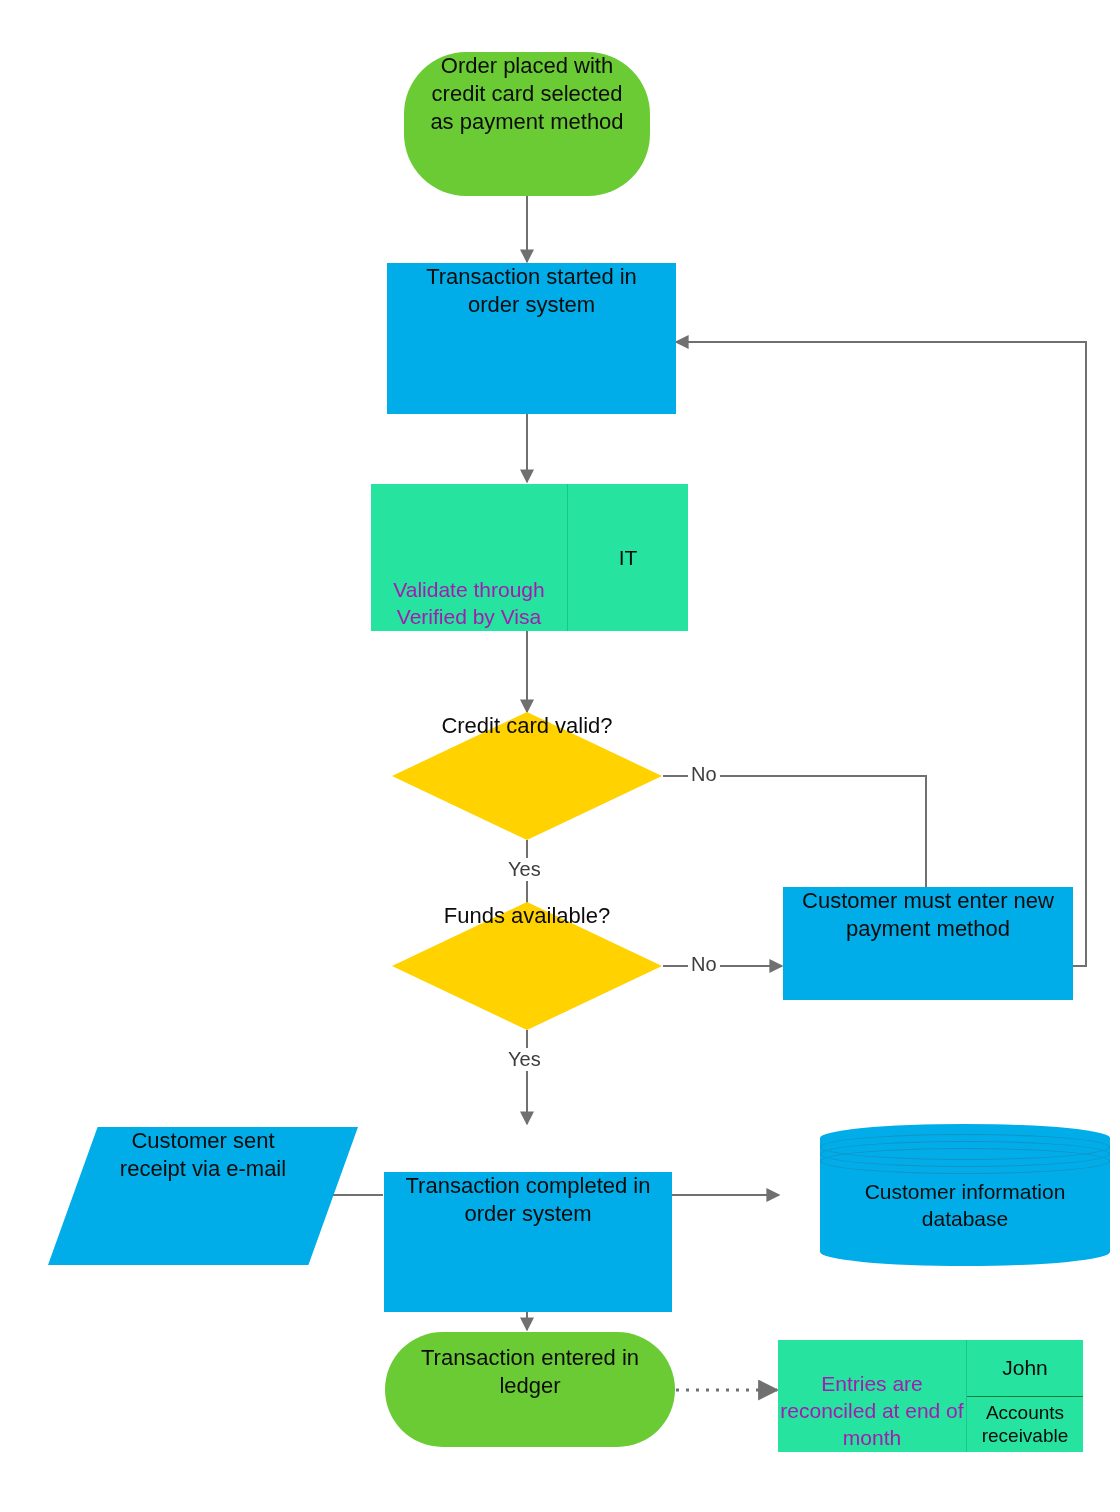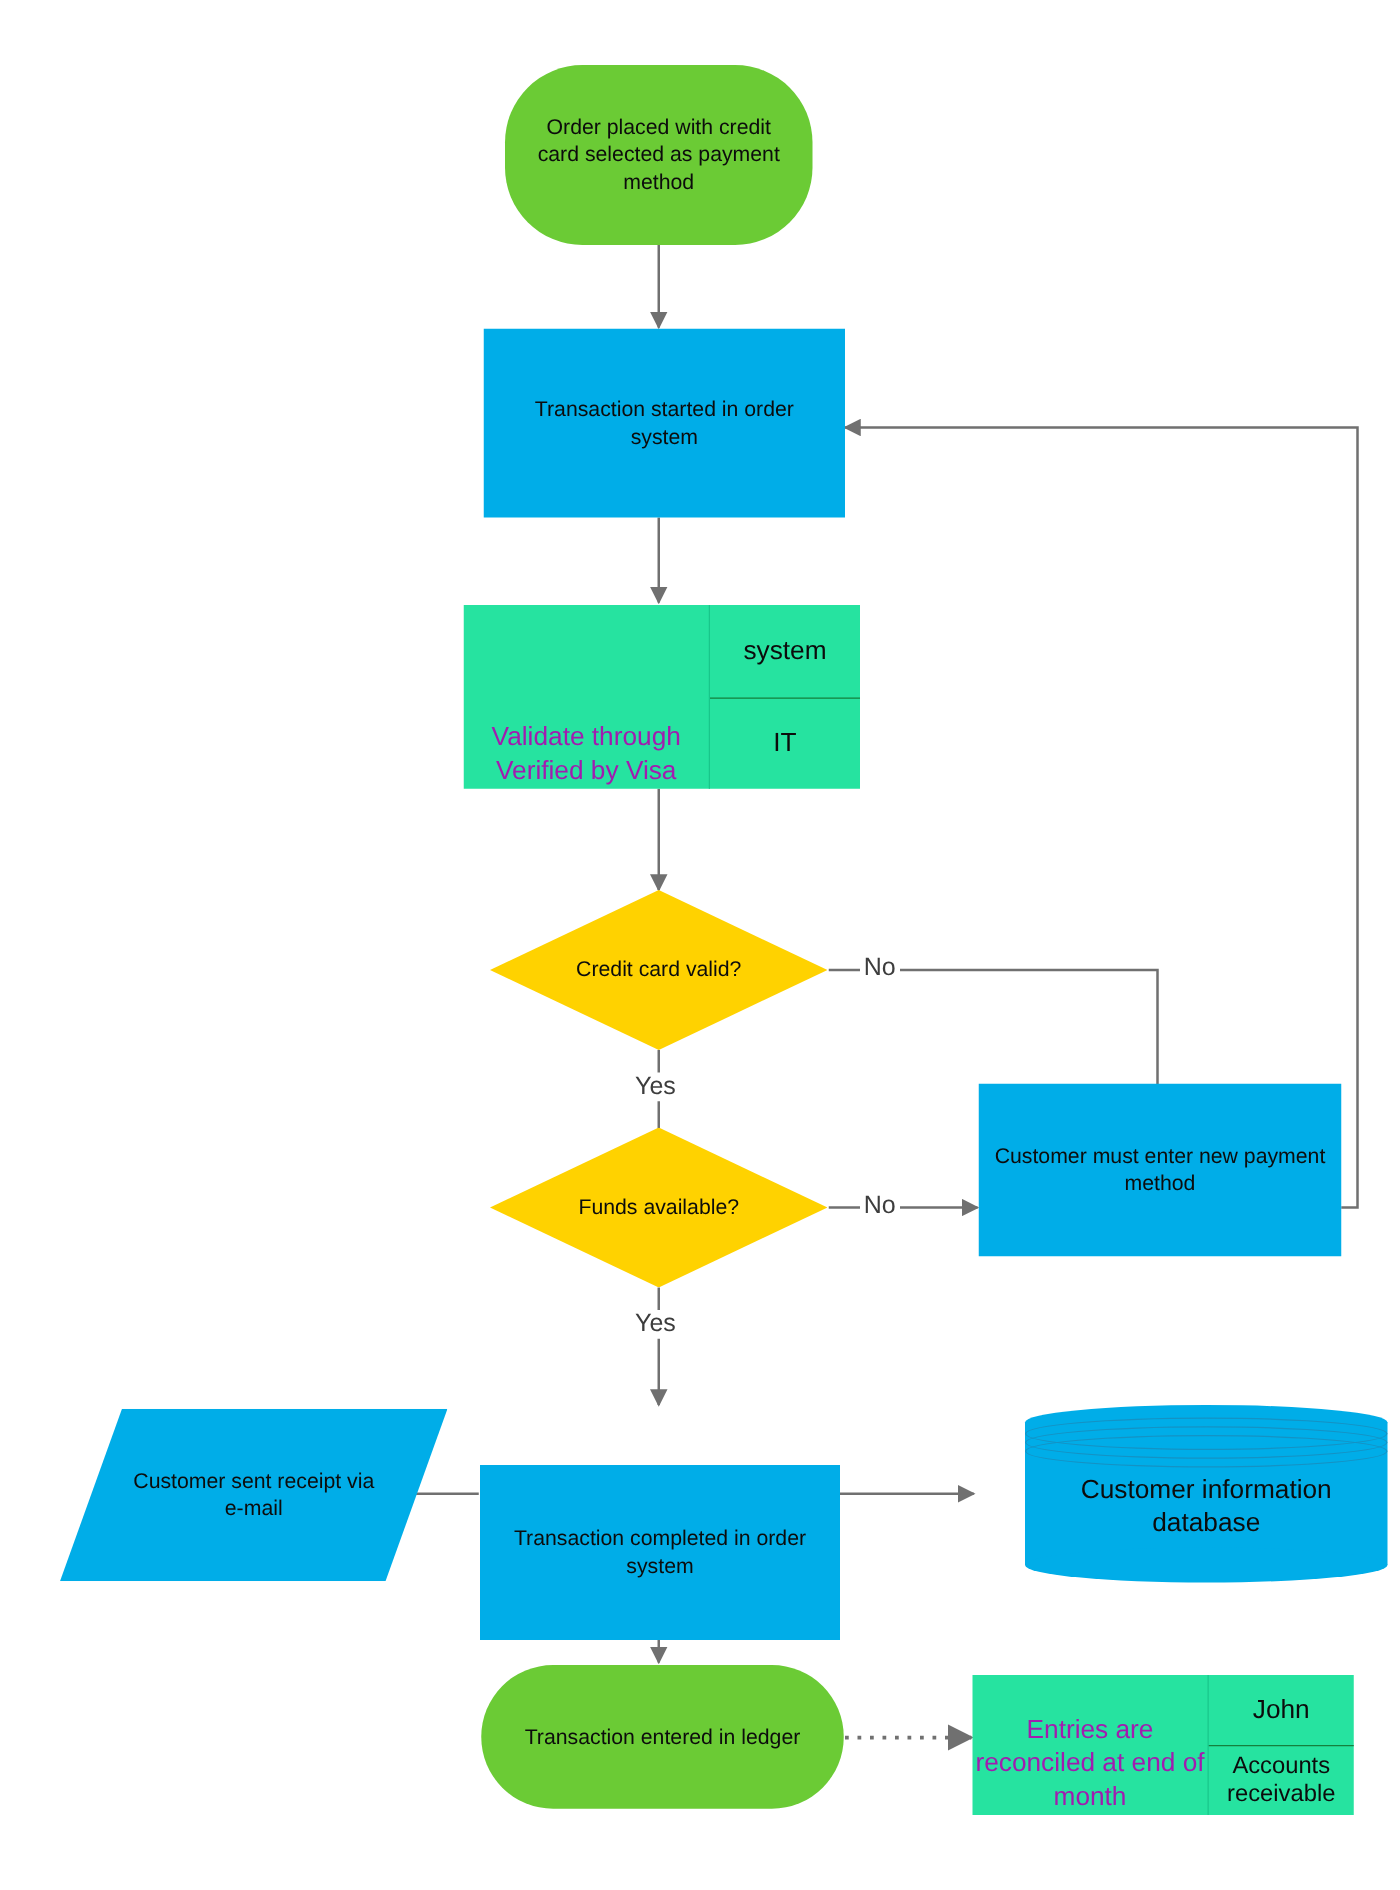--- a/index.html
+++ b/index.html
@@ -22,25 +22,24 @@
     left: 0;
     top: 0;
     width: 1120px;
     height: 1512px;
     pointer-events: none;
   }
   .node {
     position: absolute;
     box-sizing: border-box;
     display: flex;
-    align-items: center;
     justify-content: center;
     text-align: center;
     color: #0c0c0c;
-    font-size: 17px;
+    font-size: 22px;
     line-height: 1.28;
   }
   .node-terminator {
     background: #6BCB35;
     border-radius: 62px;
   }
   .node-process {
     background: #00ADE8;
   }
   .node-parallelogram {
@@ -205,39 +204,36 @@
   <div class="node node-process" style="left:387px; top:263px; width:289px; height:151px; padding:0 14px;">
     <span>Transaction started in order system</span>
   </div>
 
   <div class="node-split" style="left:371px; top:484px; width:317px; height:147px;">
     <div class="split-main" style="width:196px;">
       <span>Validate through Verified by Visa</span>
     </div>
     <div class="split-side" style="width:121px;">
       <div class="split-cell">
-        <span>system</span>
-      </div>
-      <div class="split-cell">
         <span>IT</span>
       </div>
     </div>
   </div>
 
   <div class="node node-decision" style="left:392px; top:712px; width:270px; height:128px;">
     <div class="diamond-shape"></div>
     <span class="diamond-label">Credit card valid?</span>
   </div>
 
   <div class="node node-decision" style="left:392px; top:902px; width:270px; height:128px;">
     <div class="diamond-shape"></div>
     <span class="diamond-label">Funds available?</span>
   </div>
 
-  <div class="node node-process" style="left:783px; top:867px; width:290px; height:138px; padding:15px 10px;">
+  <div class="node node-process" style="left:783px; top:887px; width:290px; height:113px; padding:0 10px;">
     <span>Customer must enter new payment method</span>
   </div>
 
   <div class="node node-parallelogram" style="left:48px; top:1127px; width:310px; height:138px;">
     <span style="display:block; width:210px;">Customer sent receipt via e-mail</span>
   </div>
 
   <div class="node node-process" style="left:384px; top:1126px; width:288px; height:140px; padding:0 12px;margin-top:46px;">
     <span>Transaction completed in order system</span>
   </div>

